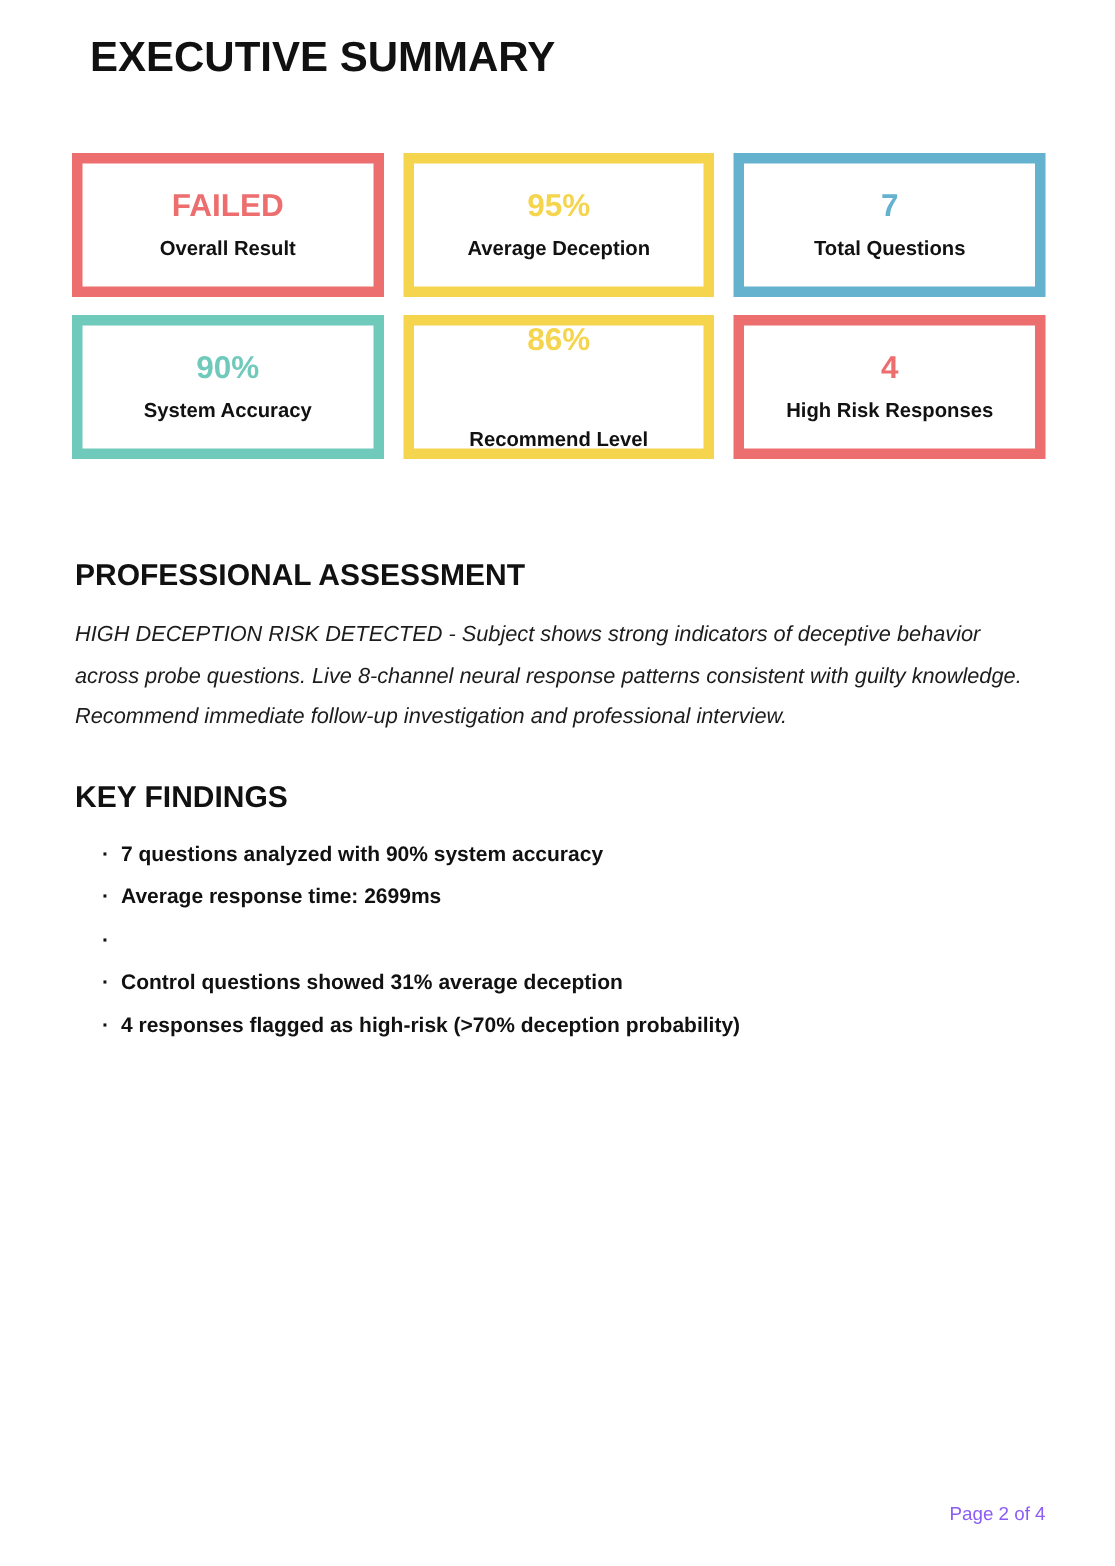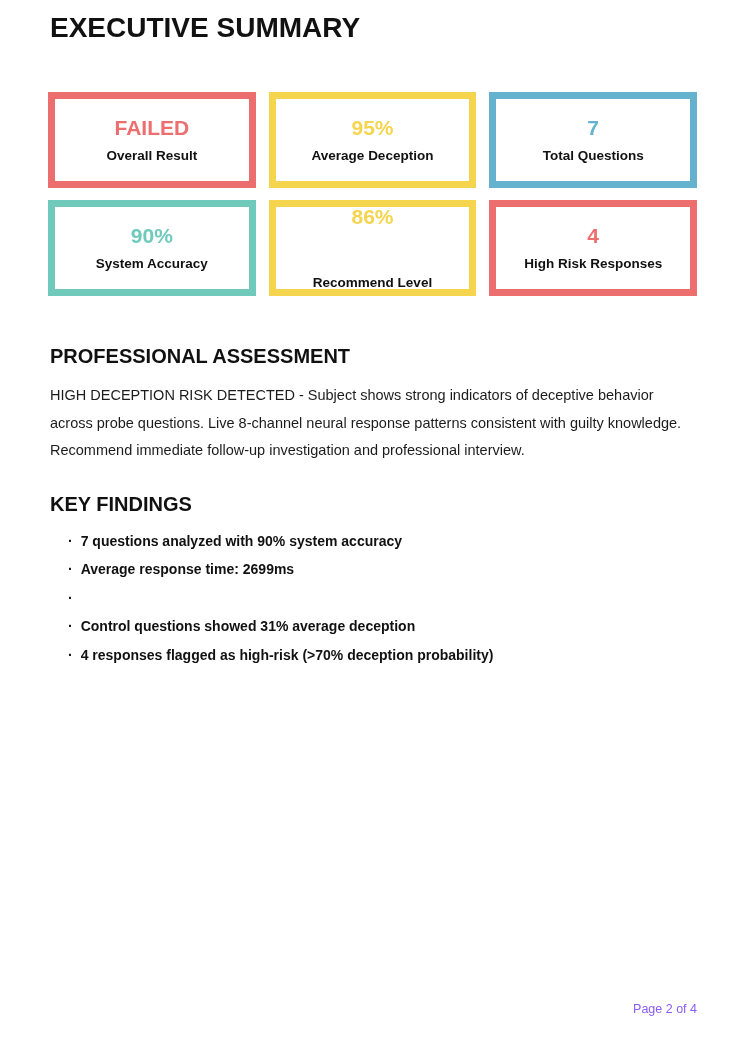--- a/index.html
+++ b/index.html
@@ -14,21 +14,21 @@
   }
   .page {
     padding: 14px 46px 0 50px;
     box-sizing: border-box;
     height: 100%;
   }
   .doc-title {
     font-size: 28px;
     font-weight: bold;
     color: #111111;
-    margin: 0;
+    margin: 10px;
     line-height: 1.0;
   }
   .cards-grid {
     margin-top: 50px;
     margin-left: -2px;
     display: grid;
     grid-template-columns: repeat(3, 1fr);
     gap: 12px 13px;
   }
   .metric-card {
@@ -54,27 +54,28 @@
     color: #111111;
     line-height: 1;
   }
   .section-heading {
     font-size: 20px;
     font-weight: bold;
     color: #111111;
     margin: 0;
     line-height: 1.05;
   }
-  .assessment-section { margin-top: 50px; }
+  .assessment-section { margin-top: 68px; }
   .assessment-body {
     margin: 15px 0 0 0;
     font-size: 14.5px;
     line-height: 27.5px;
     max-width: 652px;
     color: #1c1c1c;
+    font-style: italic;
   }
   .findings-section { margin-top: 29px; }
   .findings-list {
     list-style: none;
     margin: 19px 0 0 0;
     padding: 0 0 0 18px;
   }
   .findings-list li {
     font-size: 14px;
     font-weight: bold;

